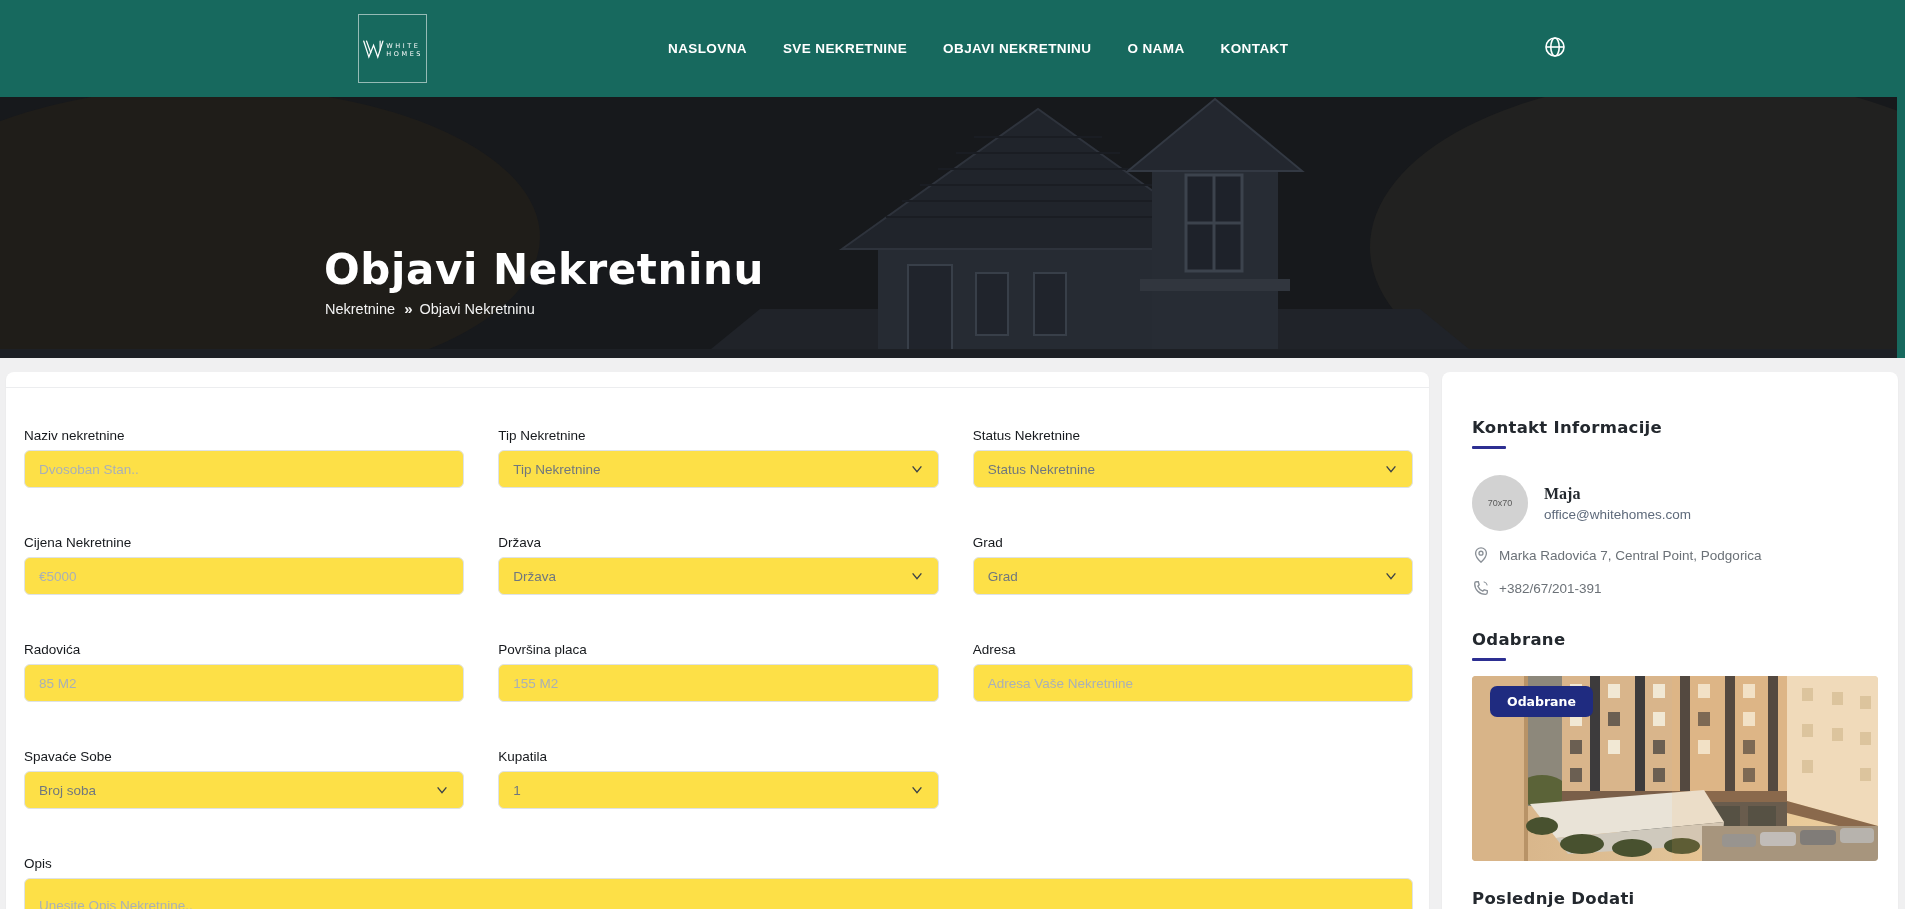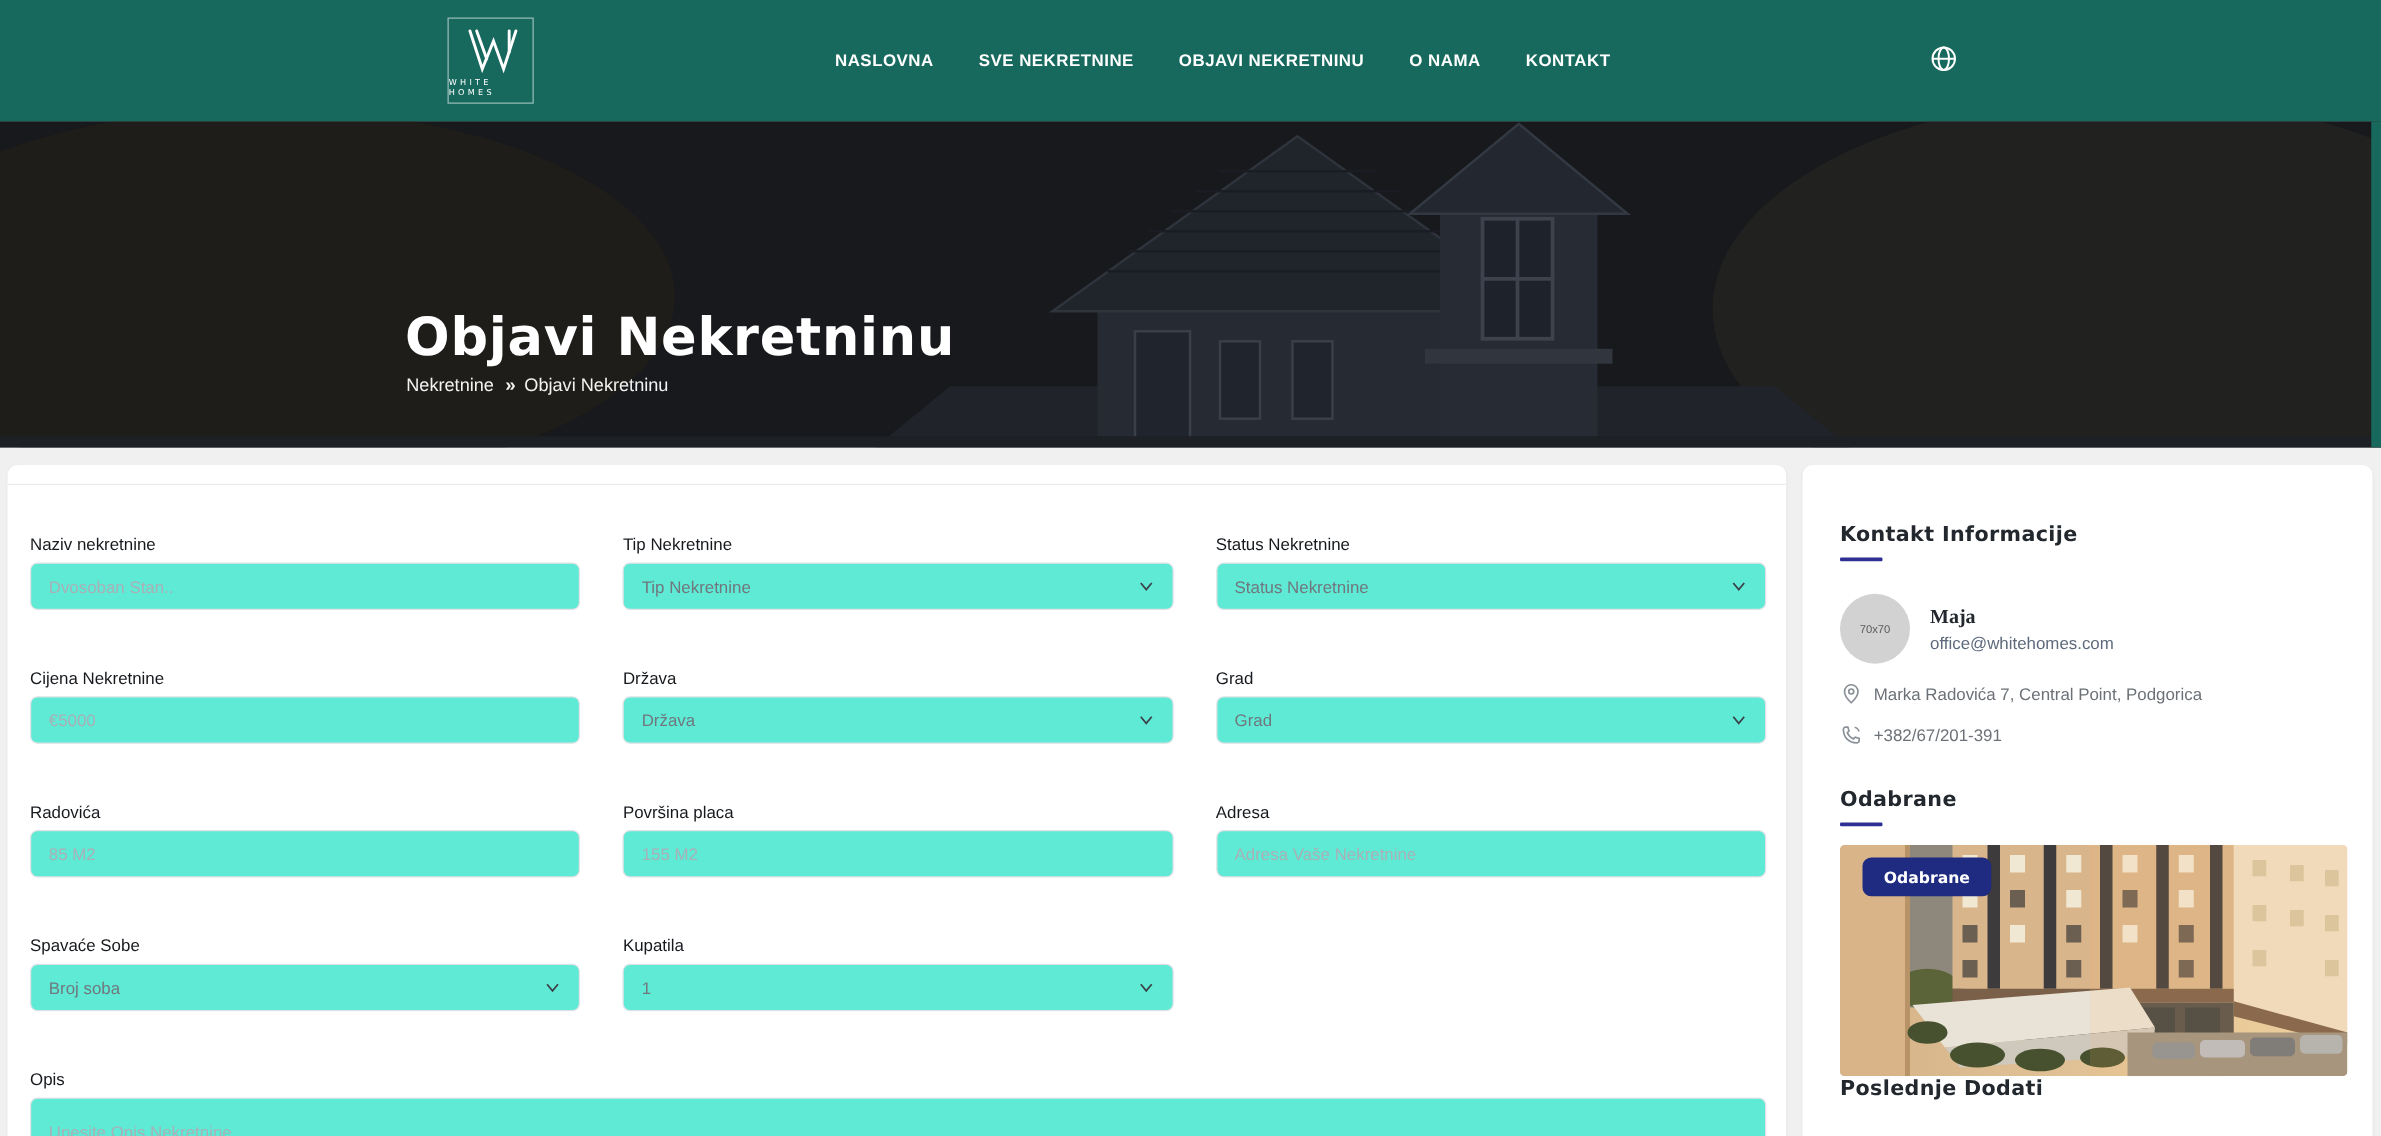--- a/index.html
+++ b/index.html
@@ -3,21 +3,21 @@
 <meta charset="utf-8">
 <style>
   * { margin:0; padding:0; box-sizing:border-box; }
   html,body { width:1905px; height:909px; overflow:hidden; background:#f0f0f1;
     font-family:"Liberation Sans", sans-serif; position:relative; }
 
   
   .navbar { position:absolute; left:0; top:0; width:1905px; height:97px;
     background:#17695E; z-index:30; }
   .logo { position:absolute; left:358px; top:14px; width:69px; height:69px;
-    border:1px solid rgba(255,255,255,.55); display:flex; flex-direction:column;
+    border:1px solid rgba(255,255,255,.55); display:flex; flex-direction:row;
     align-items:center; justify-content:center; cursor:pointer; }
   .logo-text { color:#fff; font-size:6.5px; letter-spacing:2.6px; margin-top:2px;
     font-family:"DejaVu Sans", sans-serif; }
   .main-nav { position:absolute; left:668px; top:0; height:97px; display:flex;
     align-items:center; gap:36px; }
   .nav-link { color:#ffffff; font-size:13.5px; font-weight:700; letter-spacing:.4px;
     text-decoration:none; cursor:pointer; font-family:"Liberation Sans", sans-serif; }
   .globe { position:absolute; left:1543px; top:35px; width:24px; height:24px; cursor:pointer; }
 
   
@@ -37,21 +37,21 @@
     background:#ffffff; border-radius:8px; box-shadow:0 1px 2px rgba(0,0,0,.05); }
   .form-card h2 { margin:18px 0 0 12px; font-size:26px; font-weight:bold; color:#1e2b3a;
     letter-spacing:.2px; font-family:"DejaVu Sans", sans-serif; }
   .form-divider { border:none; border-top:1px solid #ecedef; margin-top:15px; }
 
   .form-grid { padding:40px 16px 0 18px; display:grid;
     grid-template-columns:1fr 1fr 1fr; column-gap:16px;gap:34px; }
   .field { margin-bottom:13px; }
   .field label { display:block; font-size:13.5px; color:#16191d; margin-bottom:7px; }
   .field input, .fake-select, .field textarea { width:100%; height:38px;
-    border:1px solid #dee2e6; border-radius:6px; background:#5eead4; font-size:13.5px;
+    border:1px solid #dee2e6; border-radius:6px; background:#fde047; font-size:13.5px;
     padding:0 14px; color:#495057; font-family:"Liberation Sans", sans-serif; outline:none; }
   .field input::placeholder, .field textarea::placeholder { color:#a9b0b7; }
   .fake-select { display:flex; align-items:center; justify-content:space-between;
     color:#70777e; cursor:pointer; }
   .fake-select .chev { width:14px; height:14px; flex:none; }
   .opis-field { grid-column:1 / span 3; }
   .opis-field textarea { height:92px; padding-top:19px; resize:none; }
 
   
   .sidebar { position:absolute; left:1442px; top:372px; width:456px; height:700px;
@@ -345,15 +345,15 @@
         <rect x="250" y="158" width="34" height="13" rx="4" fill="#8a9096"></rect>
         <rect x="288" y="156" width="36" height="14" rx="4" fill="#b9bec4"></rect>
         <rect x="328" y="154" width="36" height="15" rx="4" fill="#6f757c"></rect>
         <rect x="368" y="152" width="34" height="15" rx="4" fill="#aeb3b8"></rect>
       </g>
       <rect x="200" y="0" width="206" height="185" fill="#ffb860" opacity="0.12"></rect>
     </svg>
     <div class="featured-badge">Odabrane</div>
   </div>
 
-  <div class="sb-title" style="">Poslednje Dodati</div>
+  <div class="sb-title" style="margin-top:28px;">Poslednje Dodati</div>
 
 </aside>
 
 </body></html>

